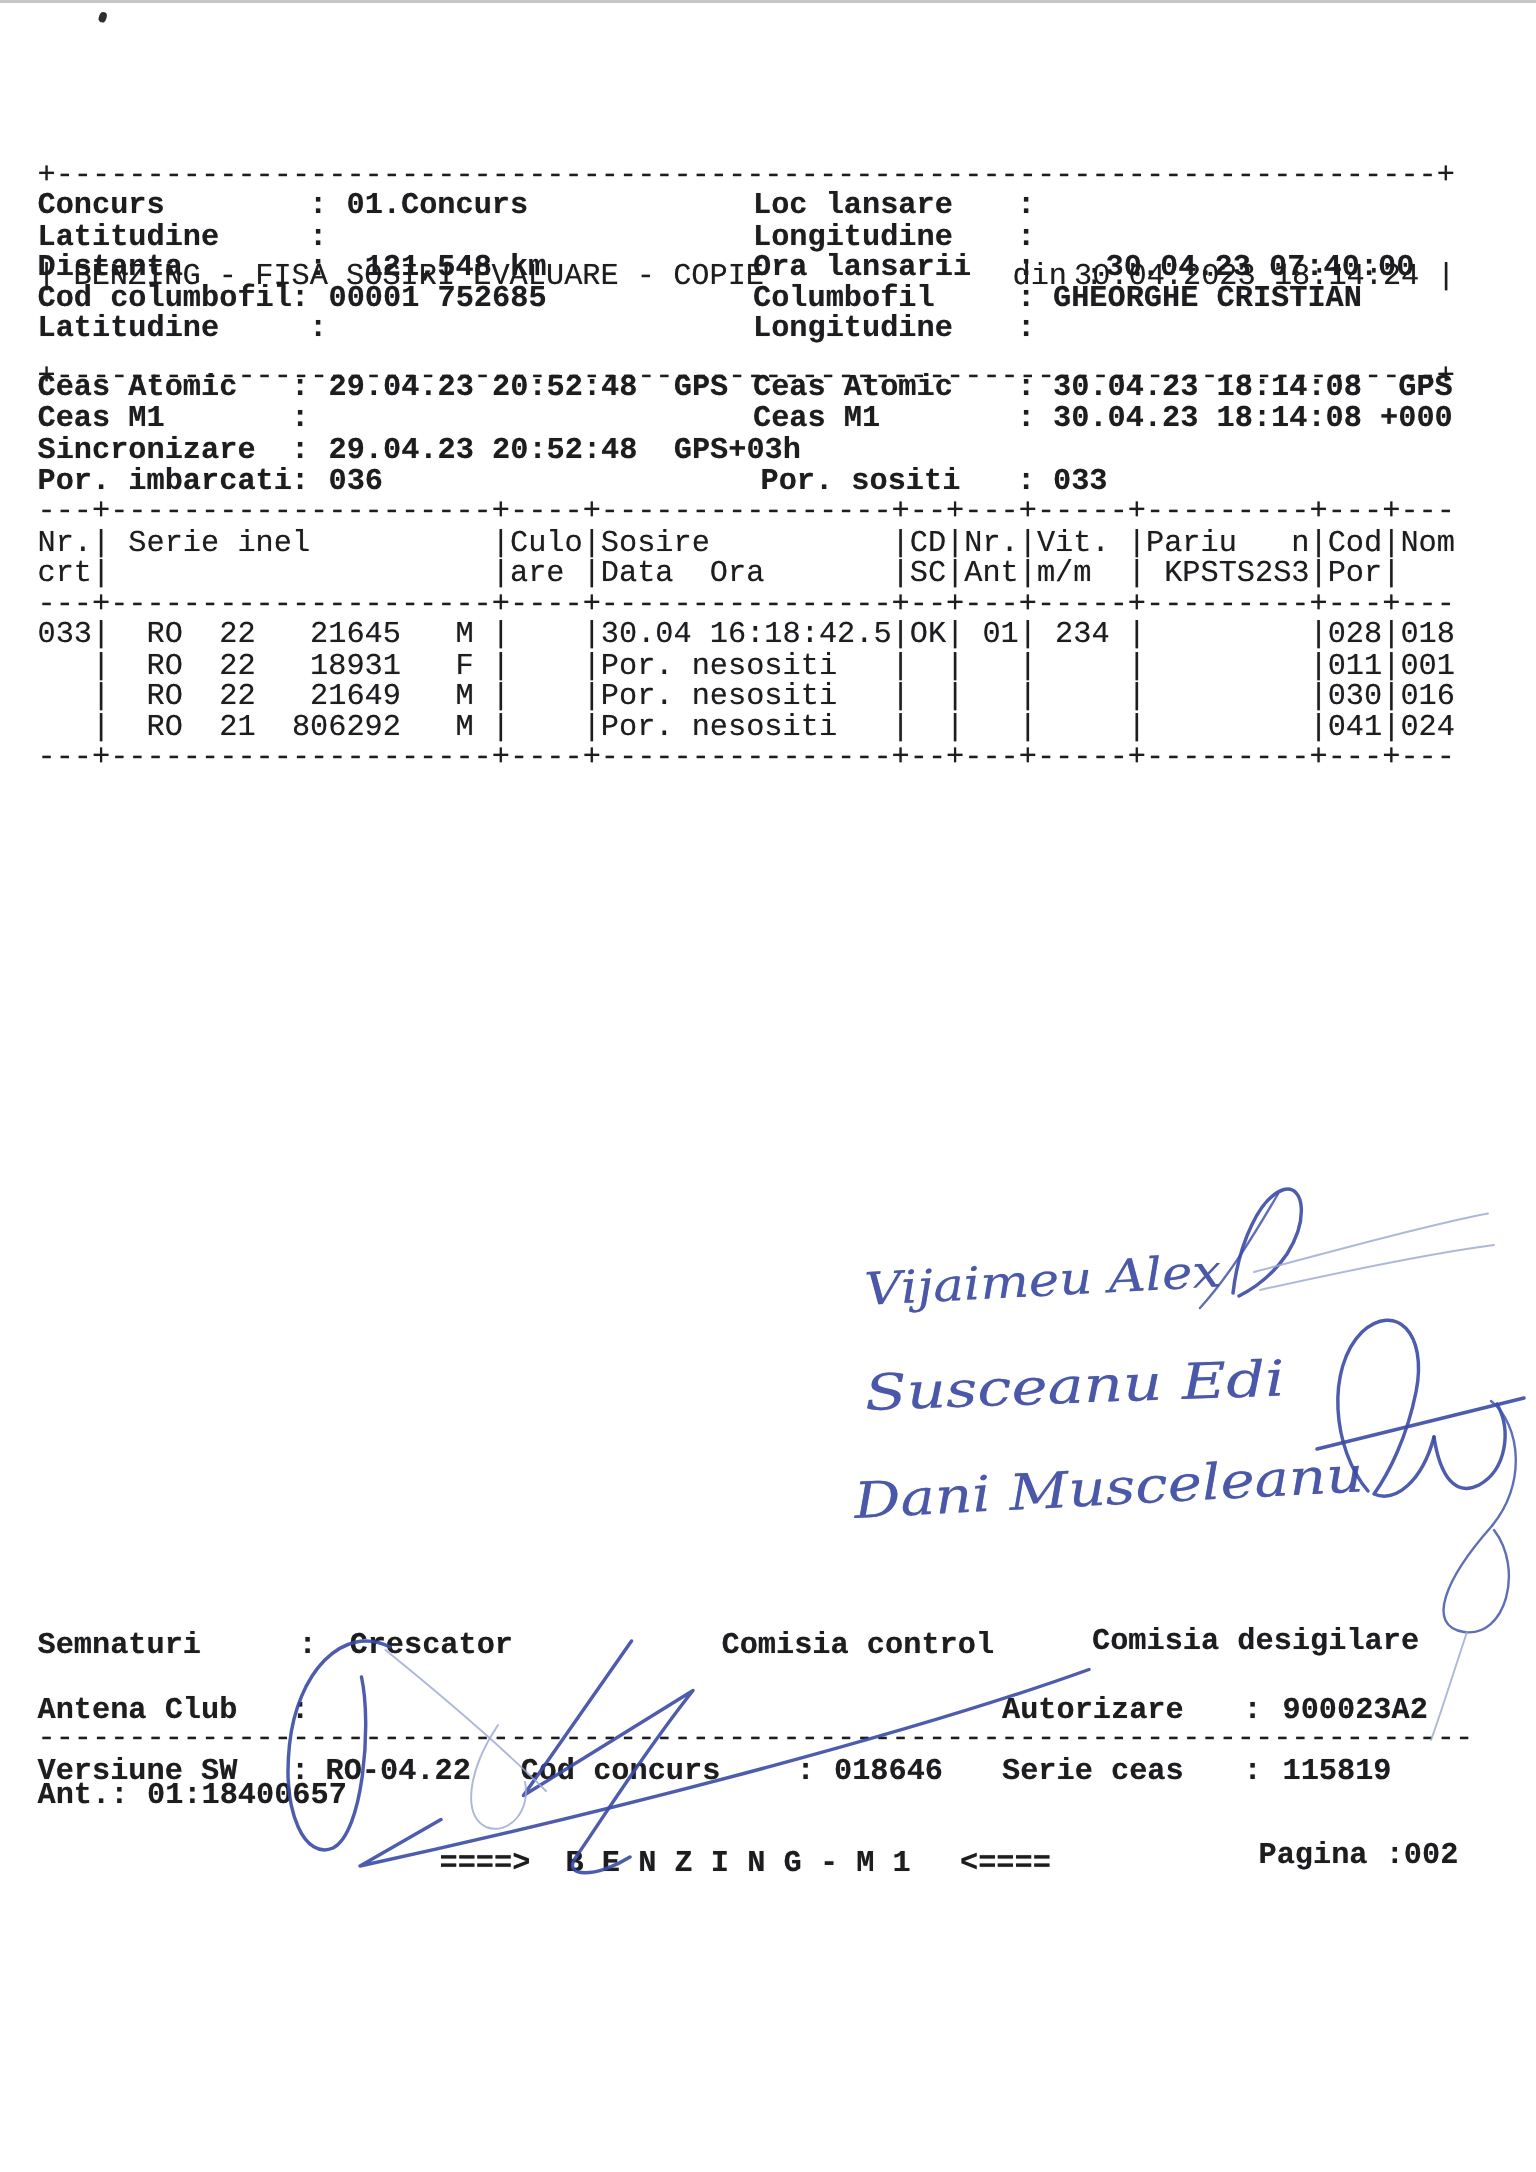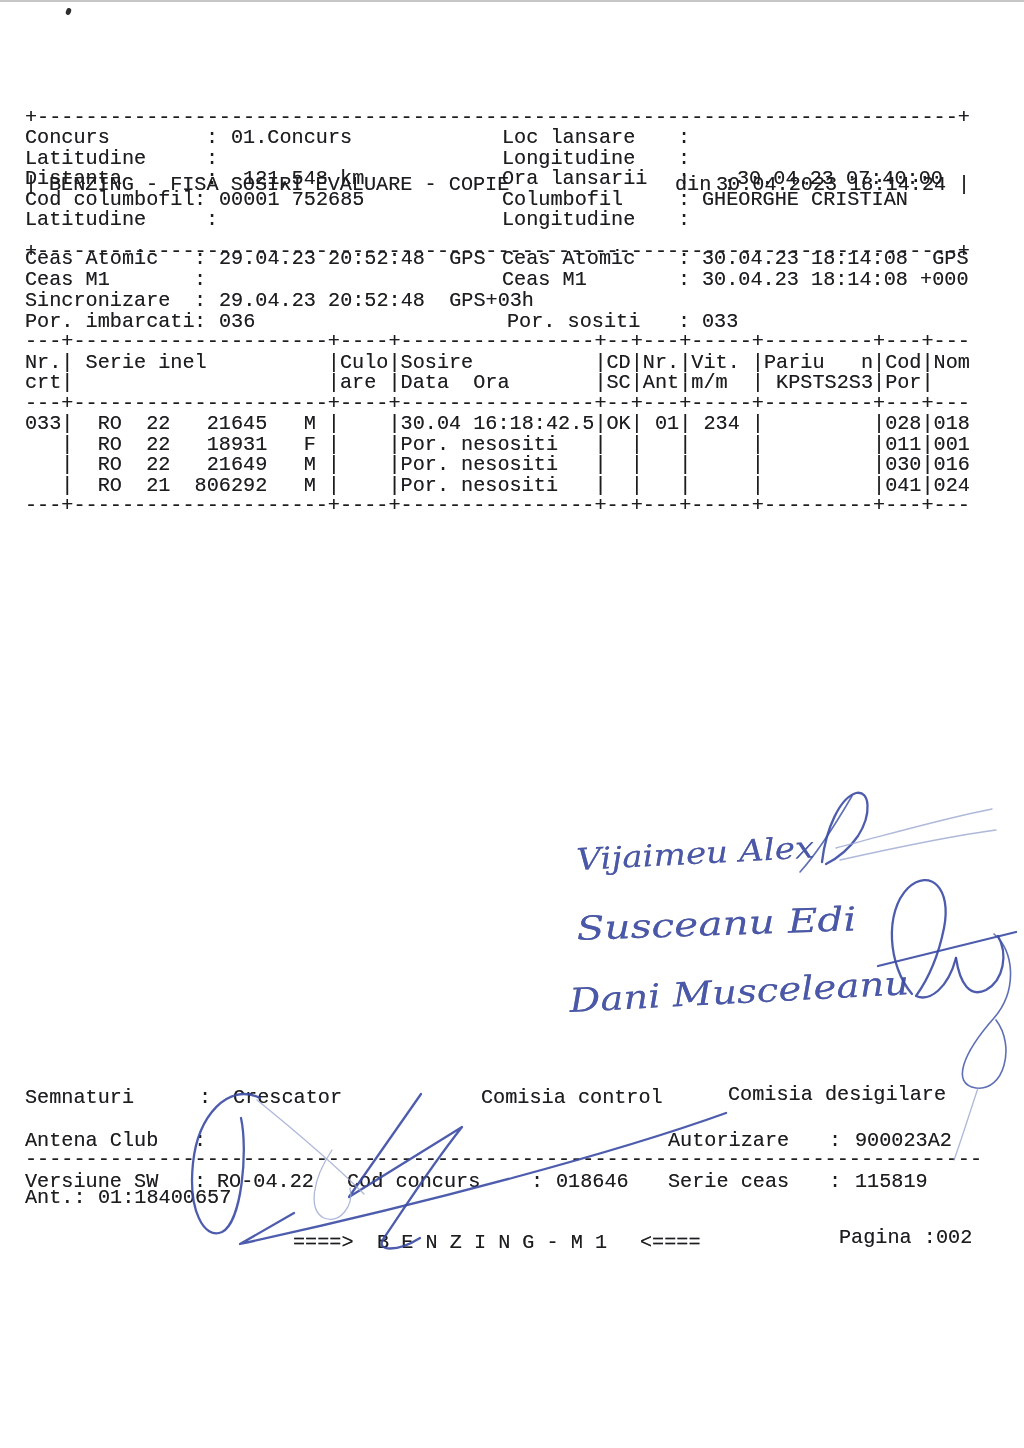--- a/index.html
+++ b/index.html
@@ -2,21 +2,21 @@
 <html><head>
 <meta charset="utf-8">
 <style>
   html,body{margin:0;padding:0;background:#e9e9e9;}
   .page{
     position:relative;width:1024px;height:1448px;background:#ffffff;
     font-family:"Liberation Mono","DejaVu Sans Mono",monospace;
     font-size:20.2px;color:#1d1d20;overflow:hidden;
     text-shadow:0 0 .5px rgba(25,25,30,.55);
   }
-  .line{position:absolute;left:25px;width:990px;height:21px;white-space:pre;}
+  .line{position:absolute;left:25px;width:990px;height:21px;white-space:pre;font-weight:bold;}
   .f{position:absolute;top:0;white-space:pre;}
   .block{position:absolute;left:25px;white-space:pre;}
   .tline{height:20.55px;line-height:20.55px;white-space:pre;}
   #header-box .tline{height:21px;line-height:21px;}
   svg.ink{position:absolute;left:0;top:0;pointer-events:none;}
   .ink path{fill:none;stroke-linecap:round;stroke-linejoin:round;}
   .ink .pen{stroke:#3a4aa4;stroke-width:2.3;opacity:.9;}
   .ink .pen-thin{stroke:#4356a8;stroke-width:1.6;opacity:.85;}
   .ink .pen-light{stroke:#9aa6cf;stroke-width:1.3;opacity:.8;}
   .hand{font-family:"DejaVu Serif","Liberation Serif",serif;font-style:italic;fill:#3a4aa4;opacity:.92;}

